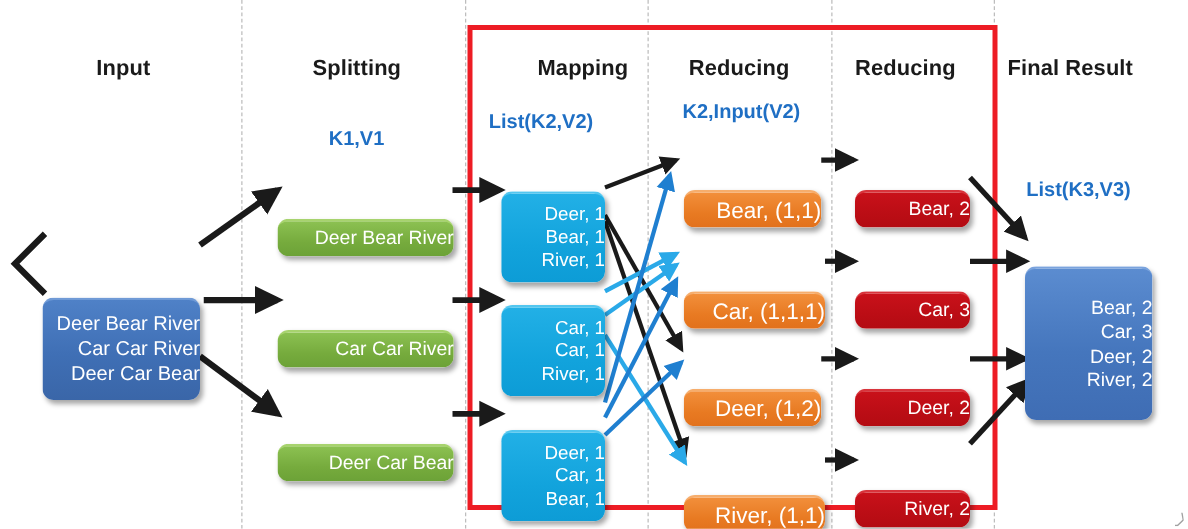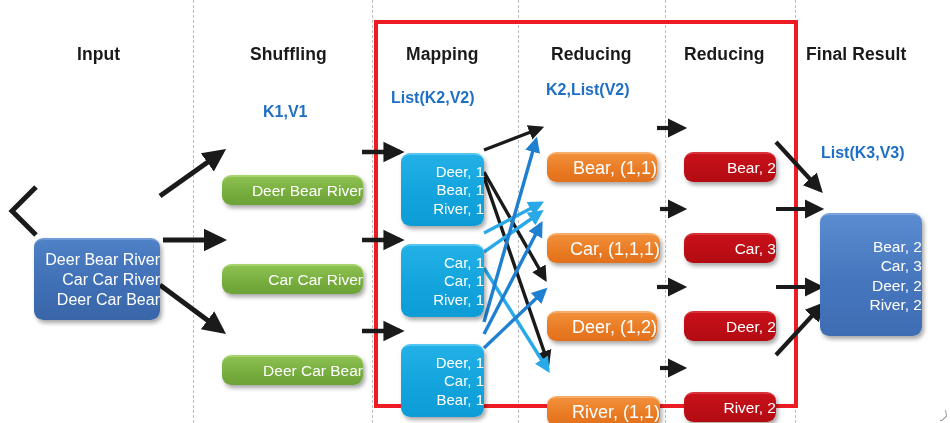--- a/index.html
+++ b/index.html
@@ -121,29 +121,29 @@
       <path d="M776,287 L820,287"></path>
       <path d="M776,355 L822,305"></path>
     </g>
   </svg>
 
   <svg id="chevron" style="left:6px;top:184px;width:36px;height:54px" viewBox="0 0 36 54">
     <path d="M30,3 L6,27 L30,51" fill="none" stroke="#1a1a1a" stroke-width="5"></path>
   </svg>
 
   <div class="col-head" style="left:77px">Input</div>
-  <div class="col-head" style="left:250px">Shuffling</div>
-  <div class="col-head" style="left:406px">Mapping</div>
+  <div class="col-head" style="left:250px">Splitting</div>
+  <div class="col-head" style="left:430px">Mapping</div>
   <div class="col-head" style="left:551px">Reducing</div>
   <div class="col-head" style="left:806px">Final Result</div>
   <div class="col-head" style="left:684px">Reducing</div>
 
   <div class="key-lbl" style="left:263px;top:103px">K1,V1</div>
   <div class="key-lbl" style="left:391px;top:89px">List(K2,V2)</div>
-  <div class="key-lbl" style="left:546px;top:81px">K2,List(V2)</div>
+  <div class="key-lbl" style="left:546px;top:81px">K2,Input(V2)</div>
   <div class="key-lbl" style="left:821px;top:144px">List(K3,V3)</div>
 
   <div class="box input" style="left:34px;top:199px;width:126px;height:82px">
     <span>Deer Bear River</span>
     <span>Car Car River</span>
     <span>Deer Car Bear</span>
   </div>
 
   <div class="box split" style="left:222px;top:136px;width:141px;height:30px">
     <span>Deer Bear River</span>

